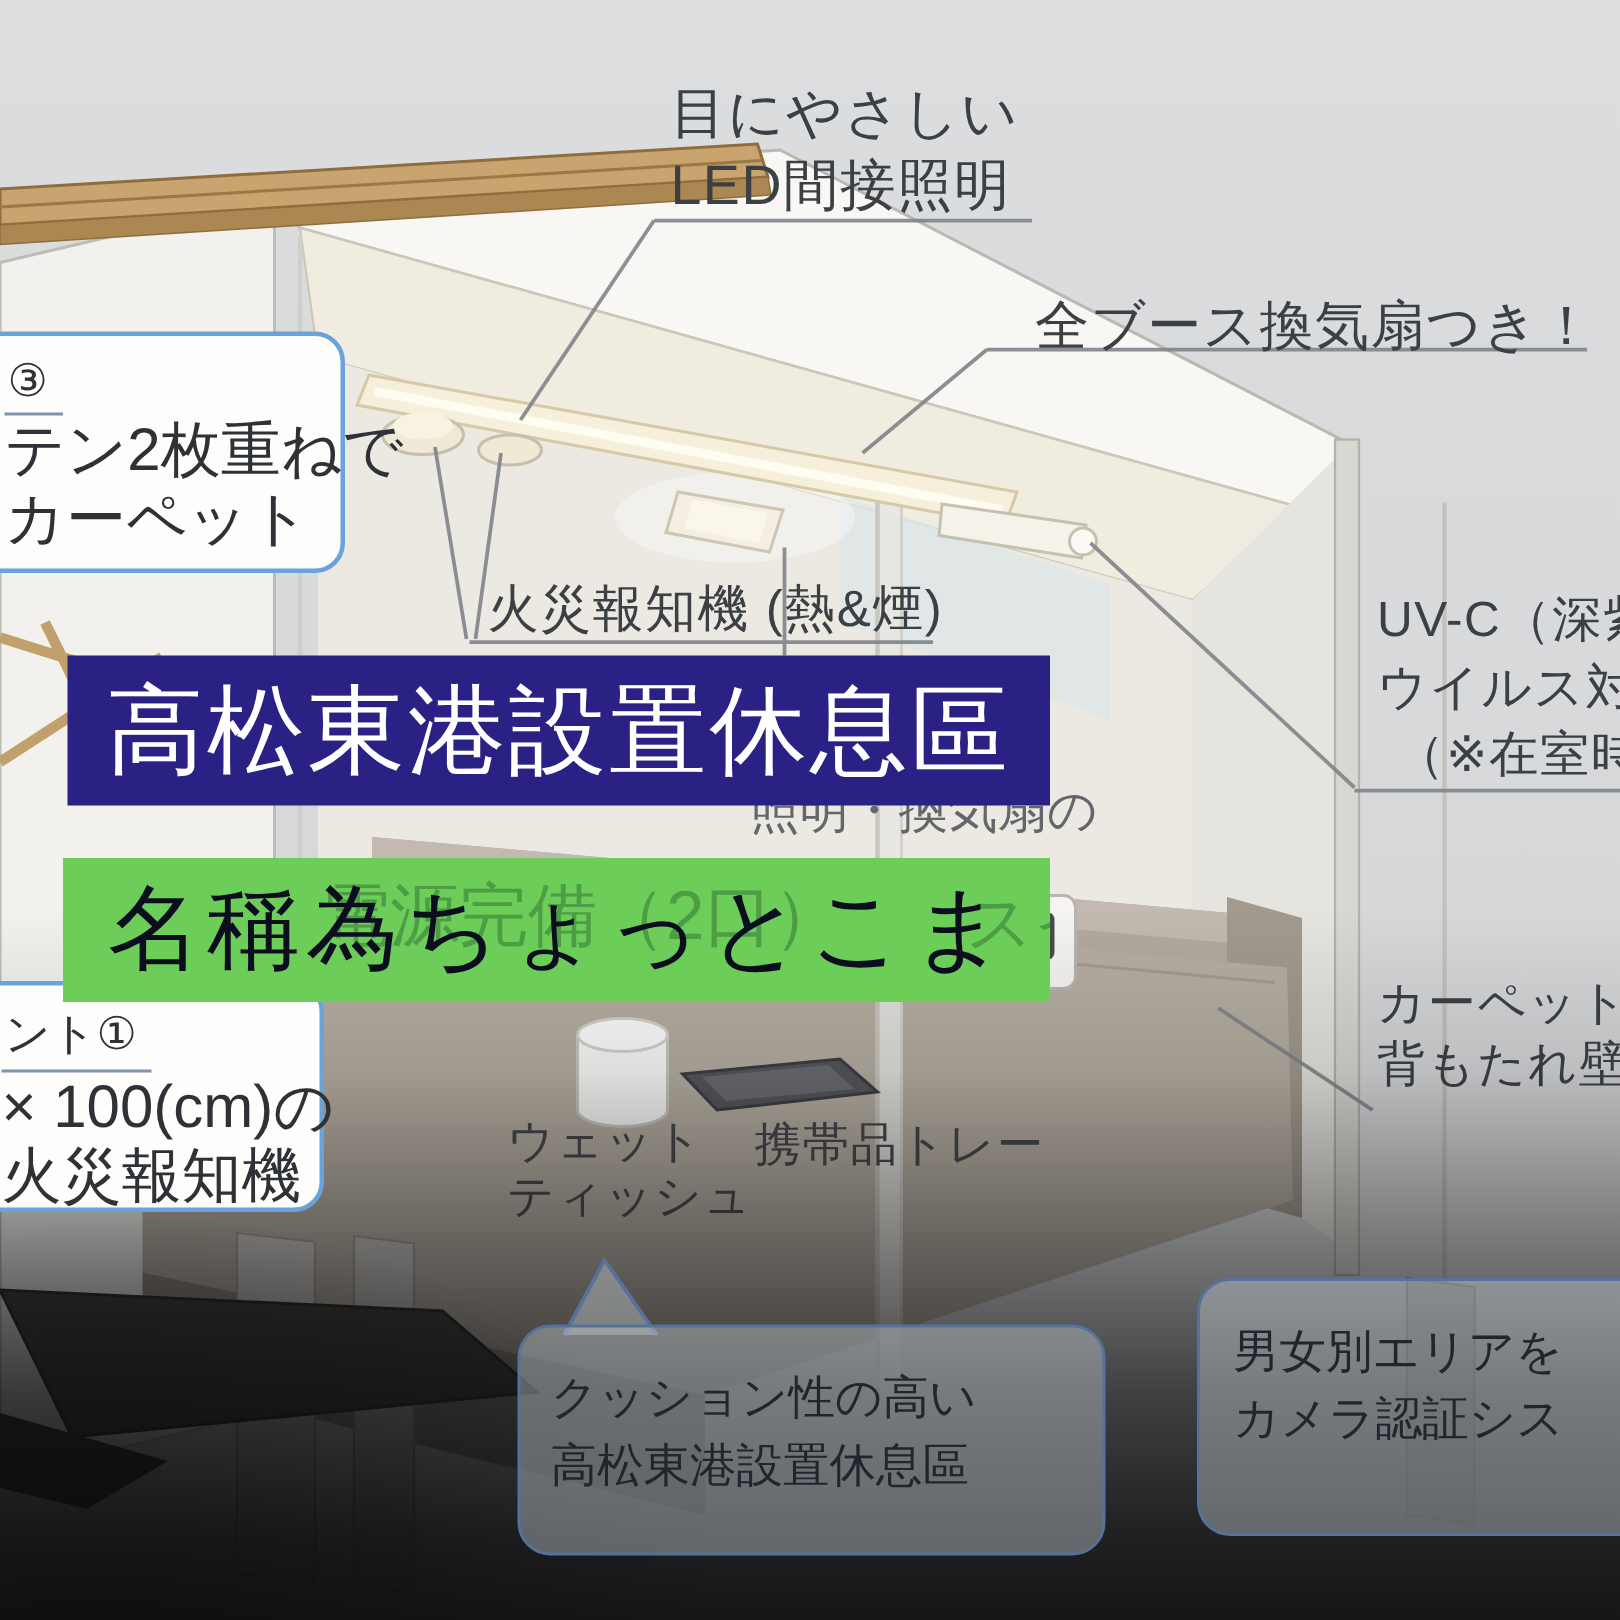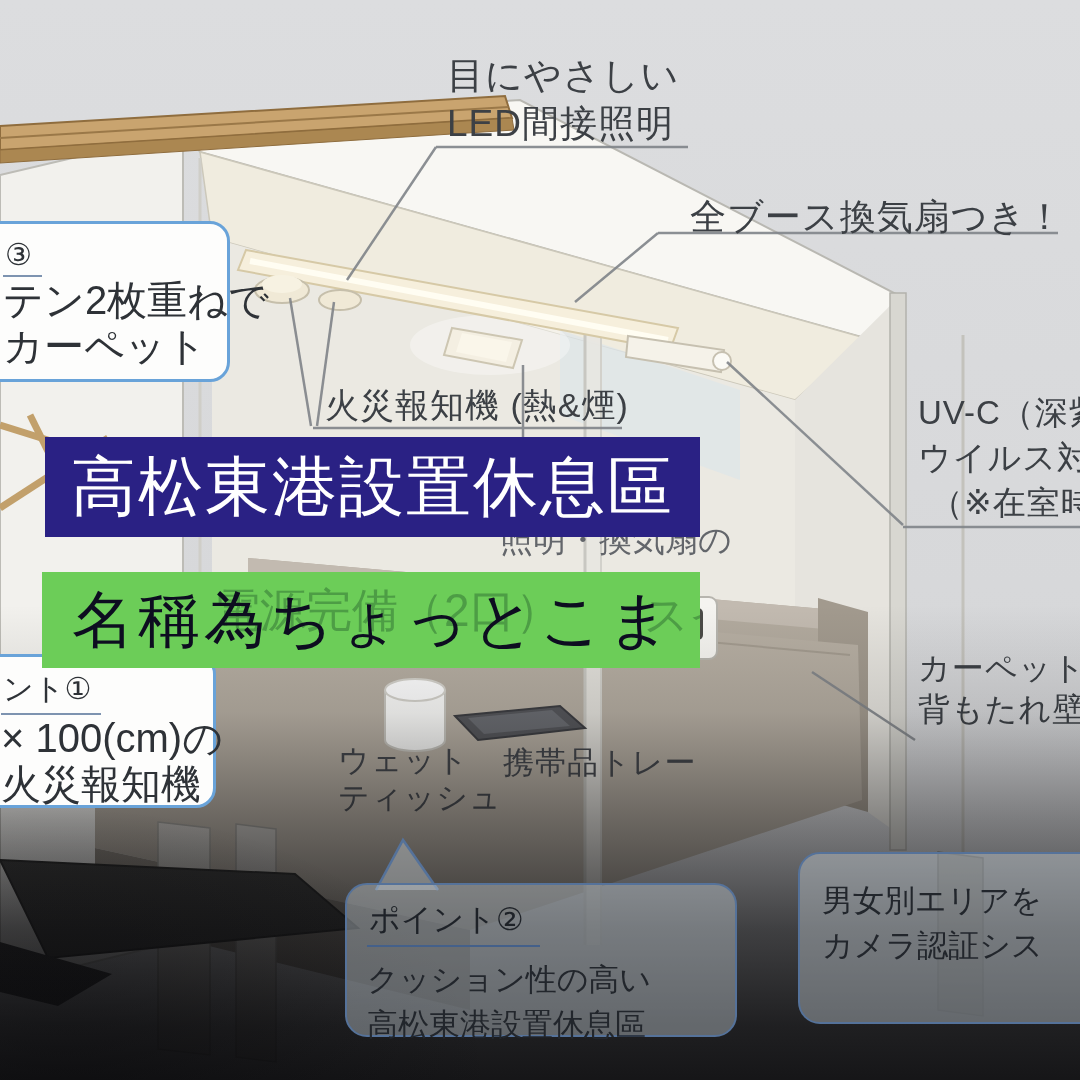--- a/index.html
+++ b/index.html
@@ -190,21 +190,20 @@
     <div class="body">
       <span class="ln" style="display:block;">× 100(cm)の</span>
       <span class="ln" style="display:block;">火災報知機</span>
     </div>
   </div>
 
   <svg id="bubble-tail" width="80" height="58">
     <path d="M4,56 L31,6 L66,56" fill="rgba(196,204,212,0.42)" stroke="#55729a" stroke-width="2.5"></path>
   </svg>
   <div class="bubble" id="point2">
-    <span class="title">ポイント②</span>
     <div class="body">
       <span style="display:block;">クッション性の高い</span>
       <span style="display:block;">高松東港設置休息區</span>
     </div>
   </div>
   <div class="bubble" id="point5">
     <div class="body">
       <span style="display:block;">男女別エリアを</span>
       <span style="display:block;">カメラ認証シス</span>
     </div>

